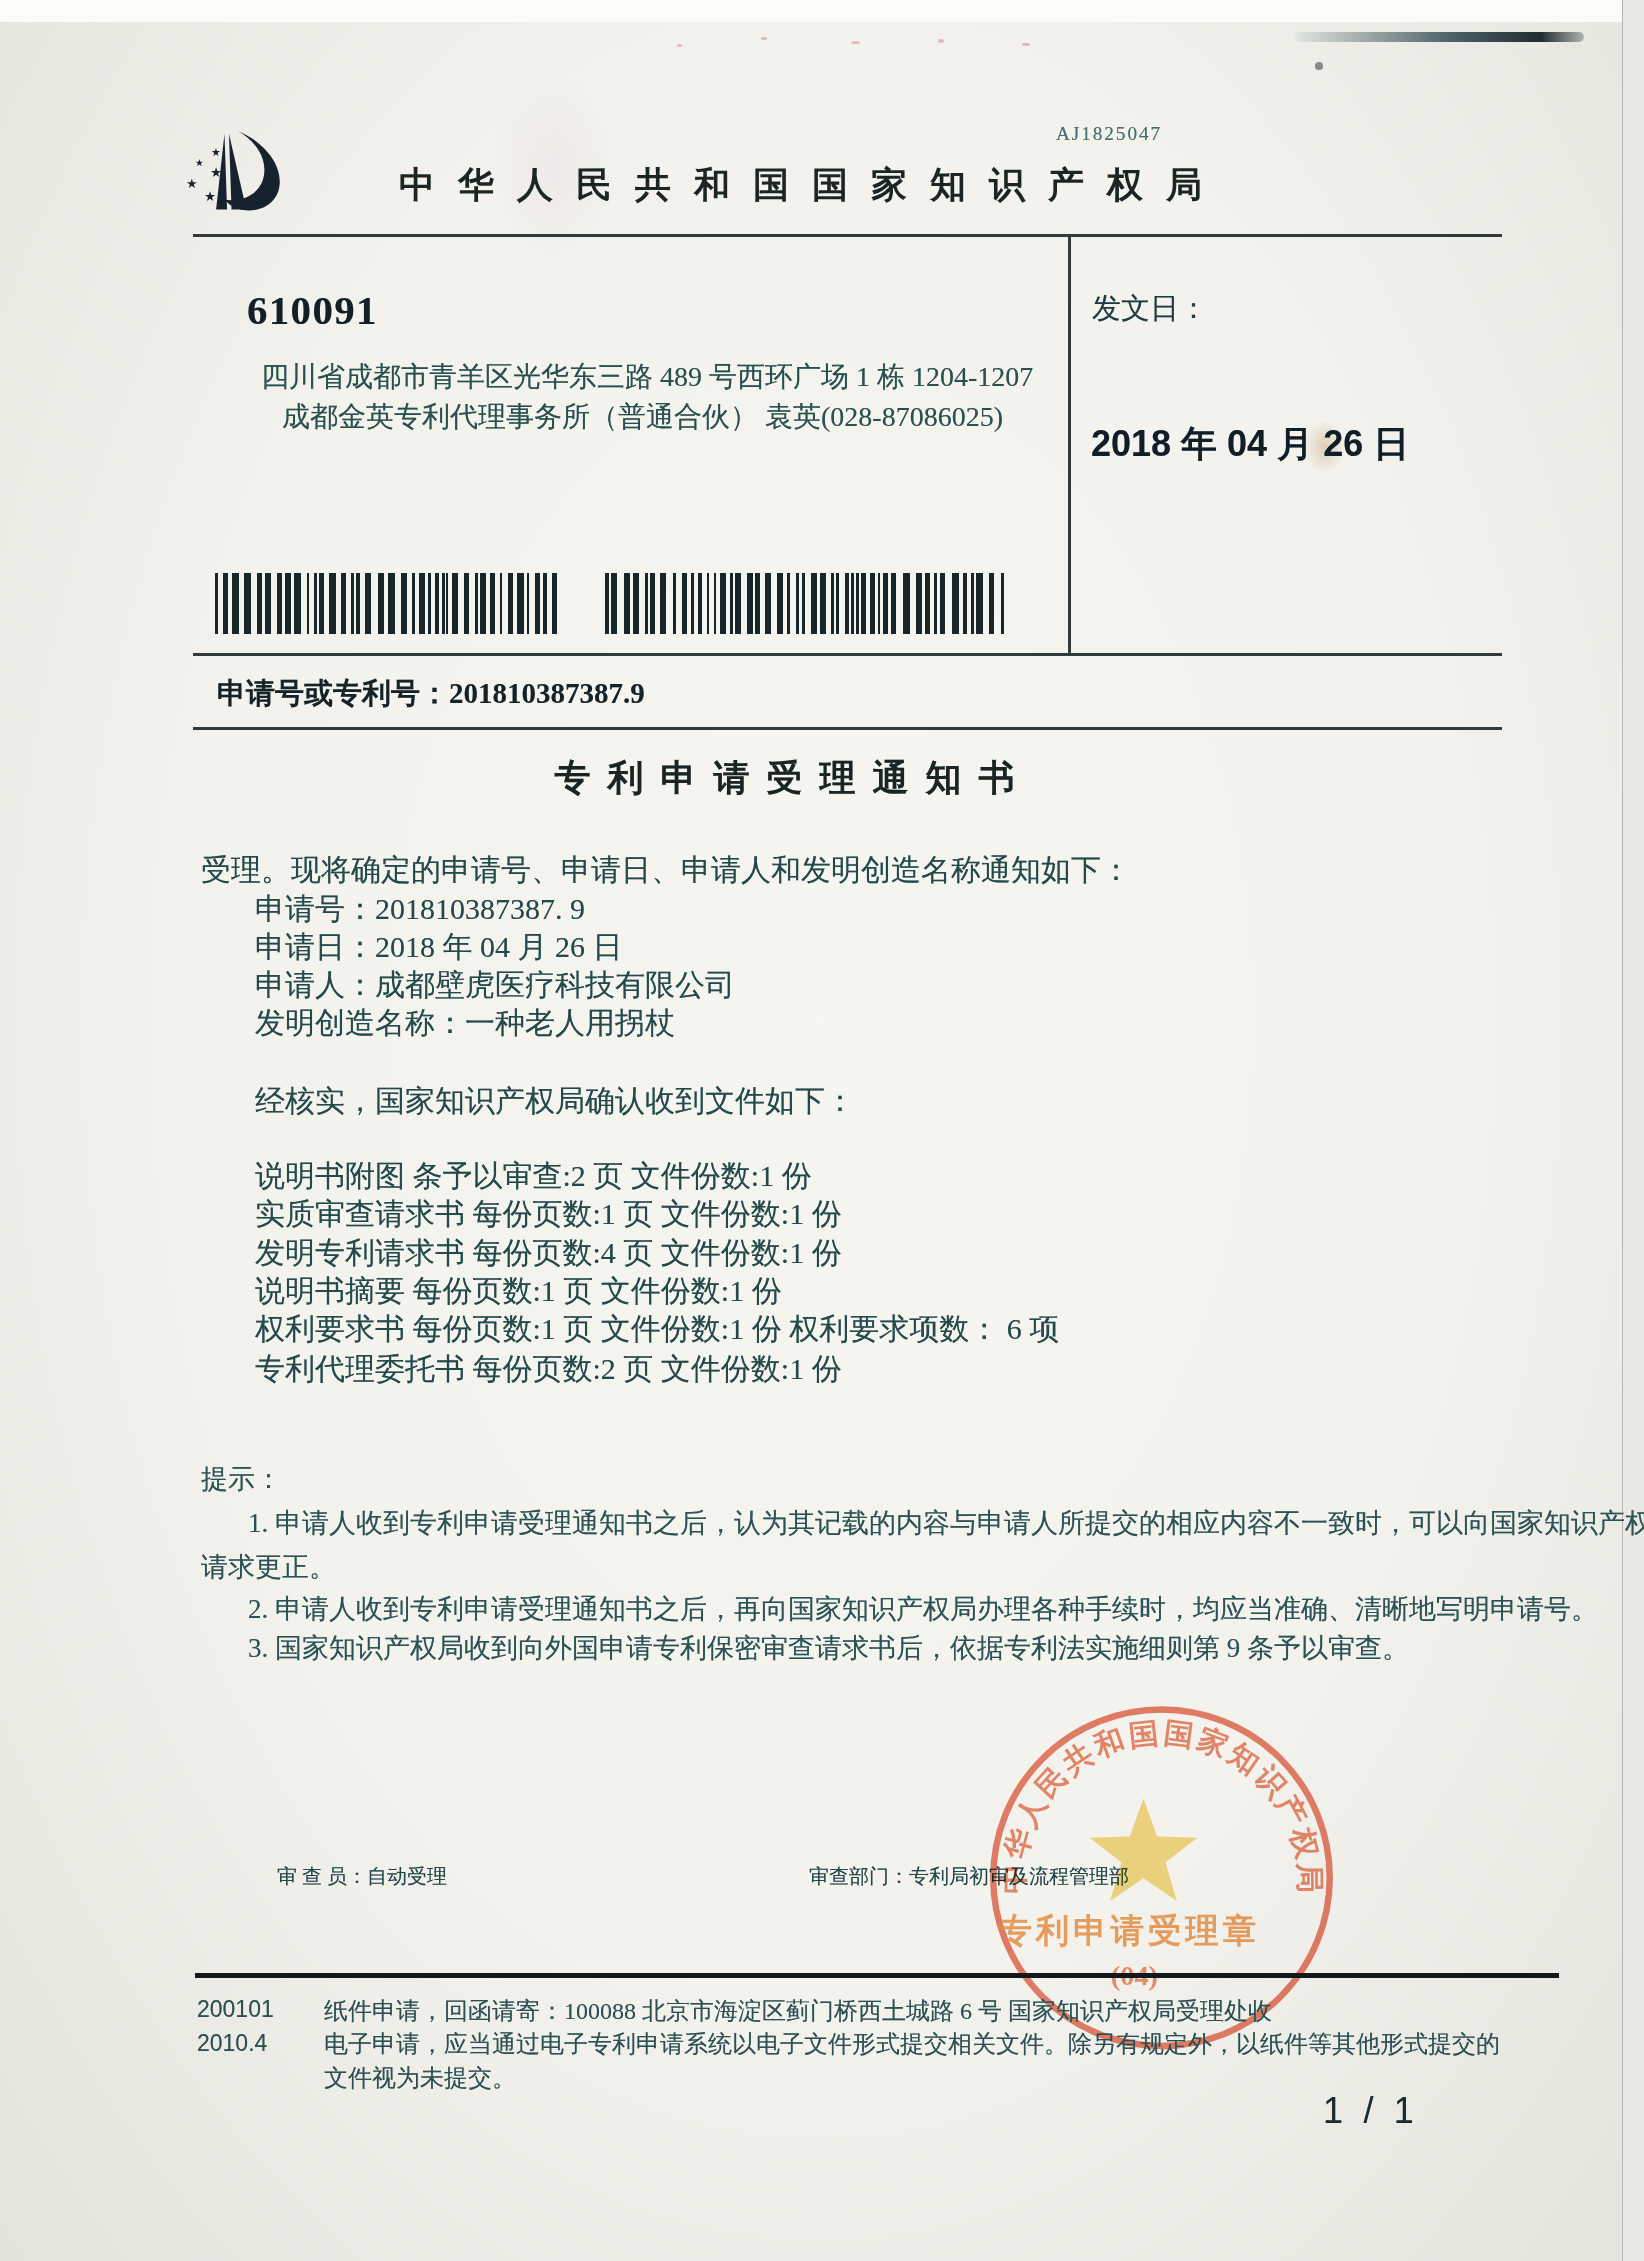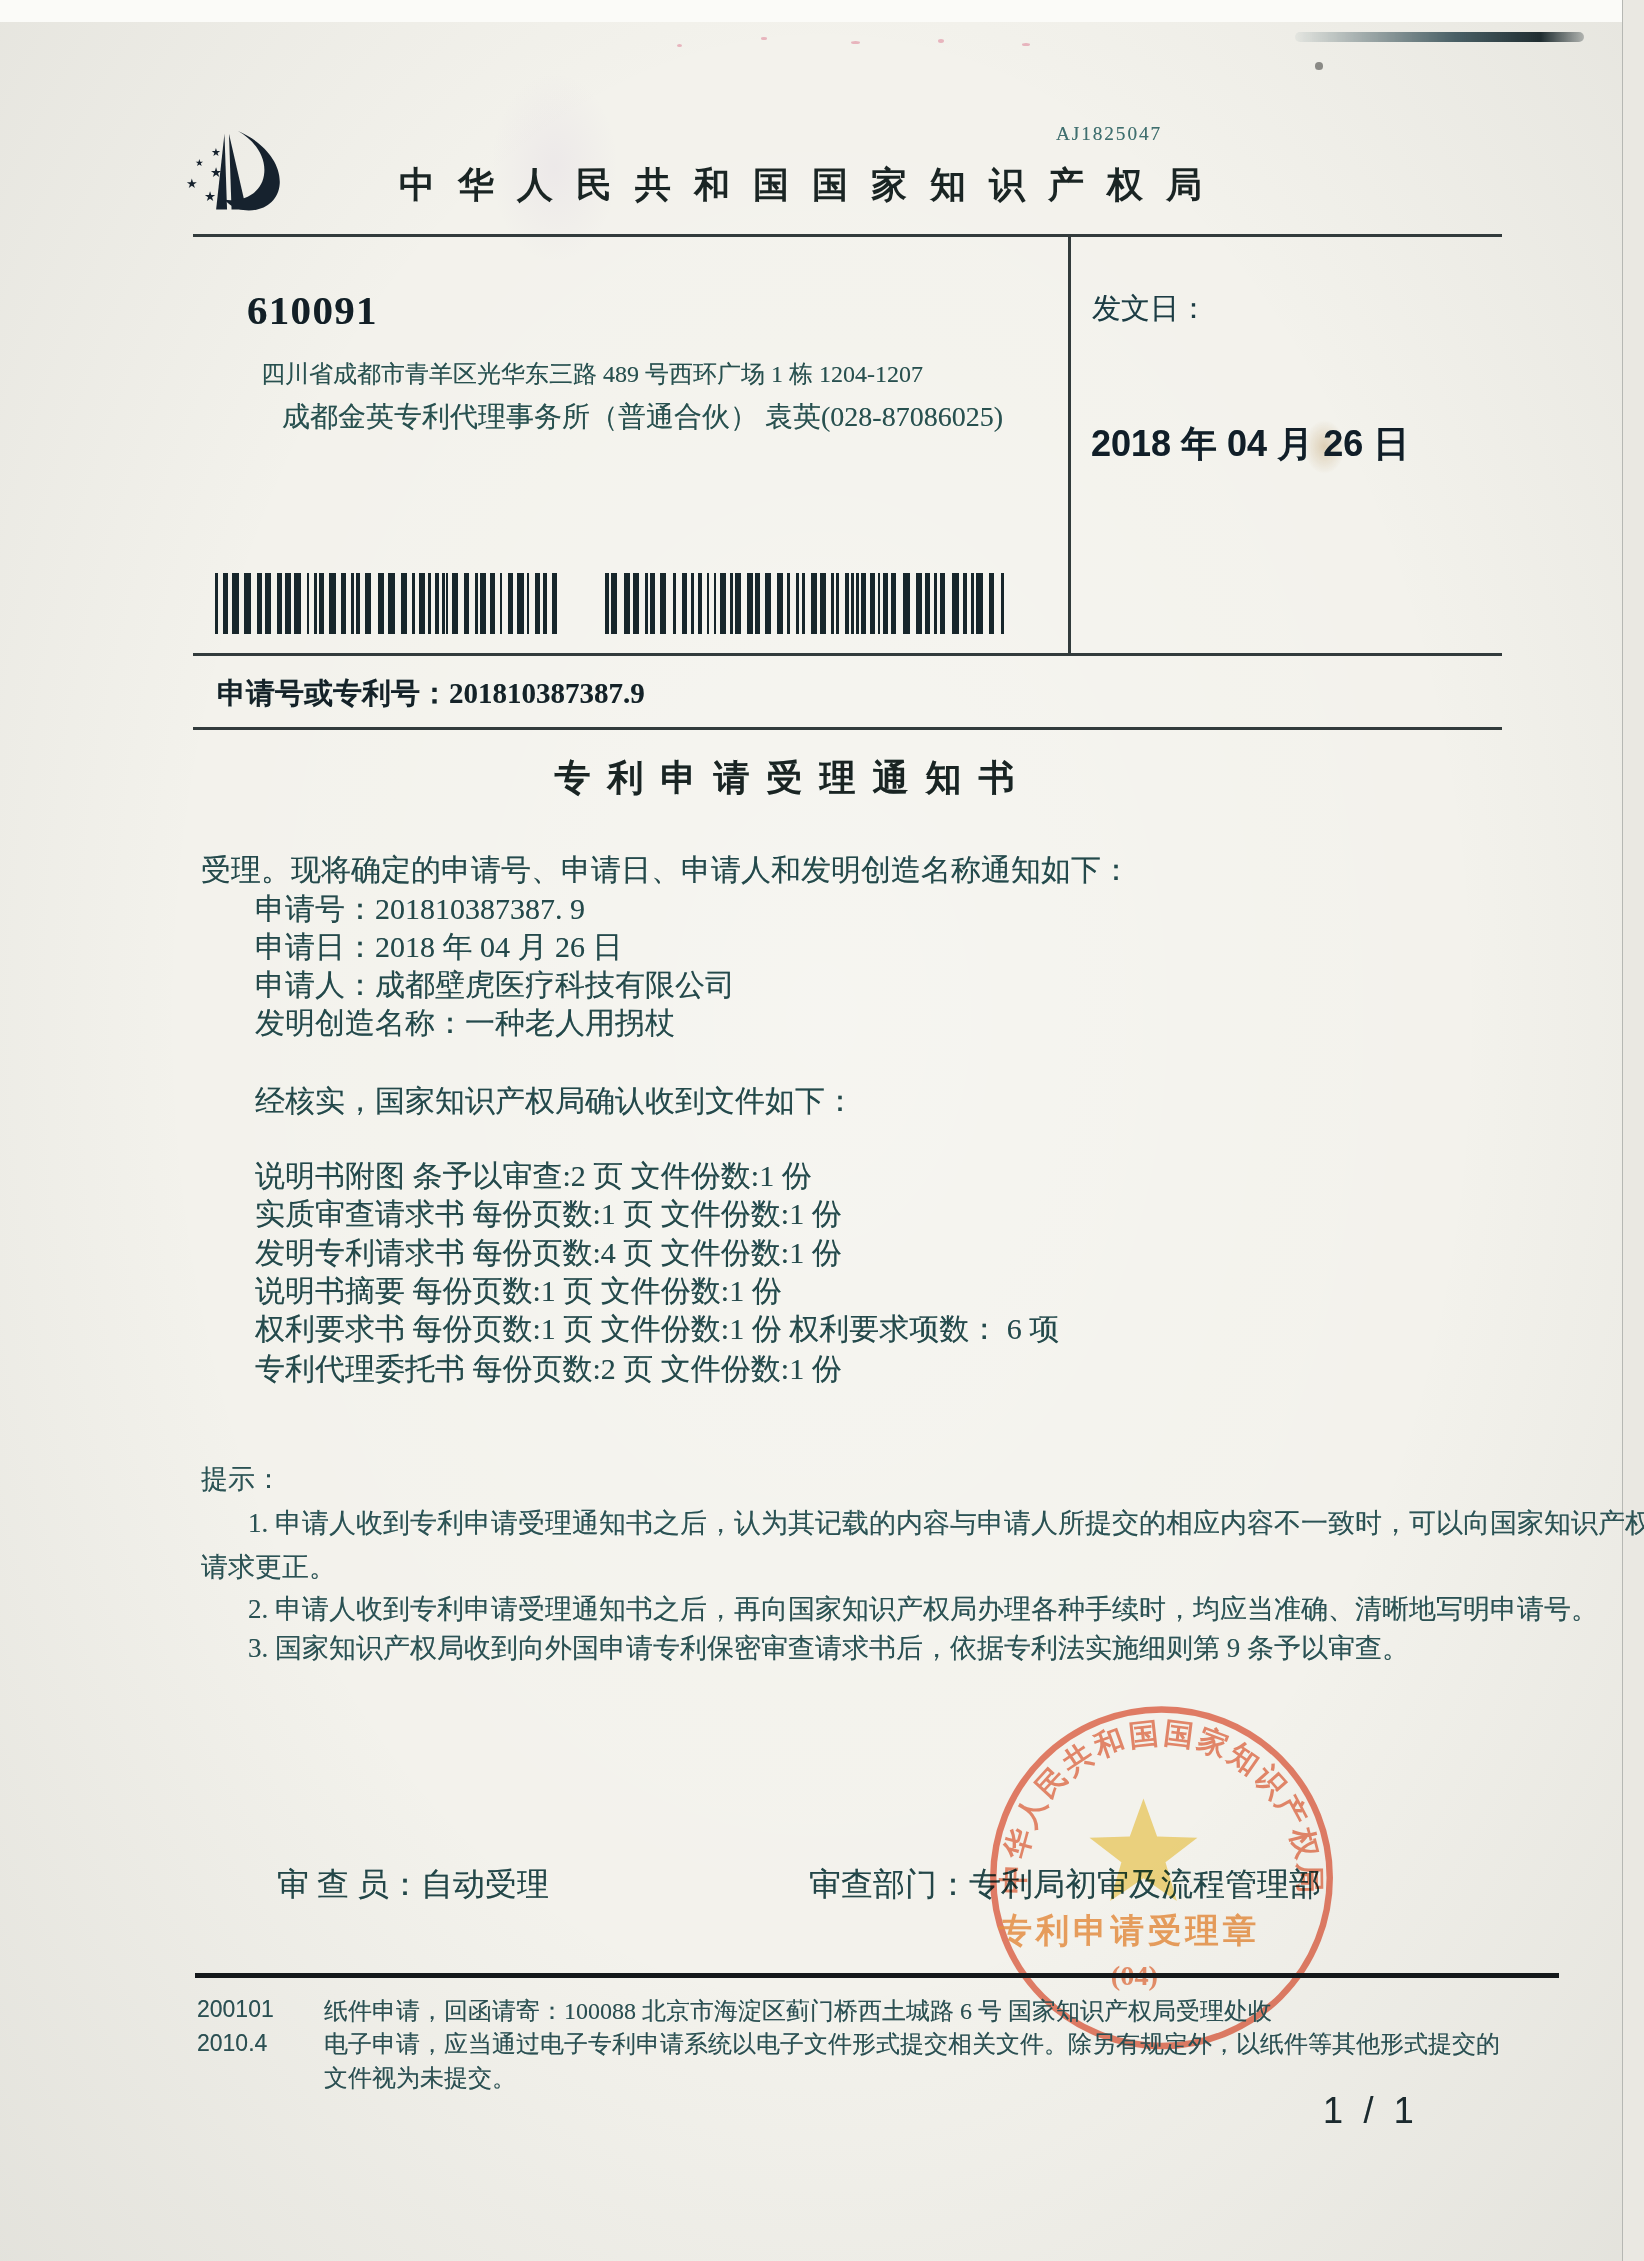--- a/index.html
+++ b/index.html
@@ -31,21 +31,21 @@
 
   
   .ref-code{left:1056px;top:123px;font-size:19.3px;letter-spacing:1.9px;color:#3f6f6f;}
   .office-name{left:0;top:161px;width:1624px;text-align:center;
     font-size:36px;font-weight:700;letter-spacing:23px;color:#1a2524;font-family:"Liberation Sans","DejaVu Sans",sans-serif;}
   .hline{background:#323b3c;}
   .hline1{left:193px;top:234px;width:1309px;height:3.2px;}
   .vline{left:1068px;top:234px;width:2.6px;height:420px;background:#323b3c;}
 
   .postcode{left:247px;top:286px;font-size:41px;font-weight:700;color:#131f26;letter-spacing:1.3px;}
-  .addr1{left:261px;top:358px;font-size:24px;color:#28504f;}
+  .addr1{left:261px;top:358px;font-size:28px;color:#28504f;}
   .addr2{left:282px;top:398px;font-size:28px;color:#28504f;}
   .issue-label{left:1092px;top:289px;font-size:29px;color:#1d3c44;}
   .issue-date{left:1091px;top:420px;font-size:36px;font-weight:700;color:#111e28;font-family:"Liberation Sans","DejaVu Sans",sans-serif;}
 
   .barcode{top:573px;height:61px;overflow:hidden;}
   .barcode i{position:absolute;top:0;bottom:0;background:#17262b;}
   .barcode1{left:215px;width:343px;}
   .barcode2{left:605px;width:401px;}
 
   .hline2{left:193px;top:653px;width:1309px;height:2.6px;}
@@ -62,21 +62,21 @@
   .para2{left:201px;top:850px;}
   .field{left:255px;}
   .recv{left:255px;}
   .hint{font-size:27px;color:#2b5254;}
   .hint-label{left:201px;top:1461px;}
   .h1l1{left:248px;top:1505px;}
   .h1l2{left:201px;top:1549px;}
   .h2{left:248px;top:1591px;}
   .h3{left:248px;top:1630px;}
 
-  .signoff{font-size:32px;color:#234648;}
+  .signoff{font-size:20px;color:#234648;}
   .examiner{left:277px;top:1863px;}
   .dept{left:809px;top:1863px;}
 
   .stamp{left:981px;top:1694px;width:361px;height:361px;mix-blend-mode:multiply;opacity:.92;}
 
   .hline4{left:195px;top:1973px;width:1364px;height:4.5px;background:#14181a;}
   .fcol{font-size:23px;color:#2b4f52;font-family:"Liberation Sans","DejaVu Sans",sans-serif;}
   .fcode1{left:197px;top:1996px;}
   .fcode2{left:197px;top:2030px;}
   .ftext{font-size:24px;color:#2b4f52;}

